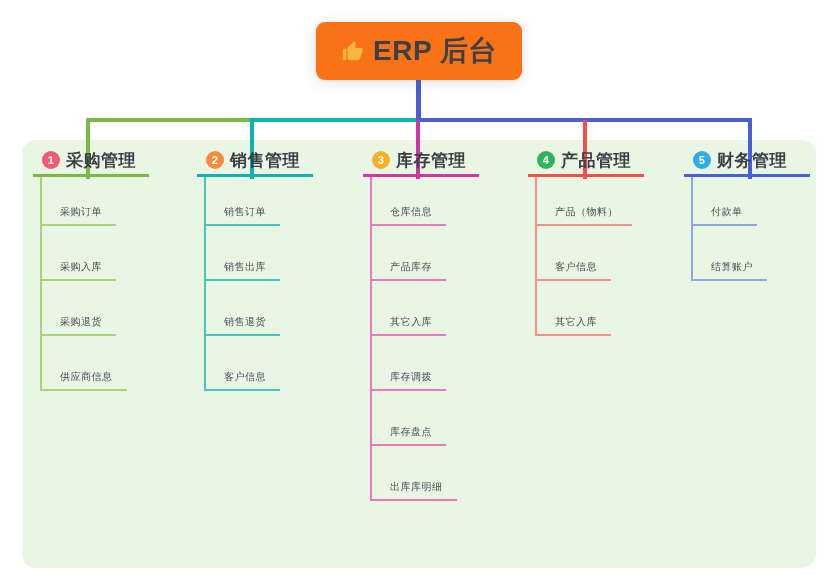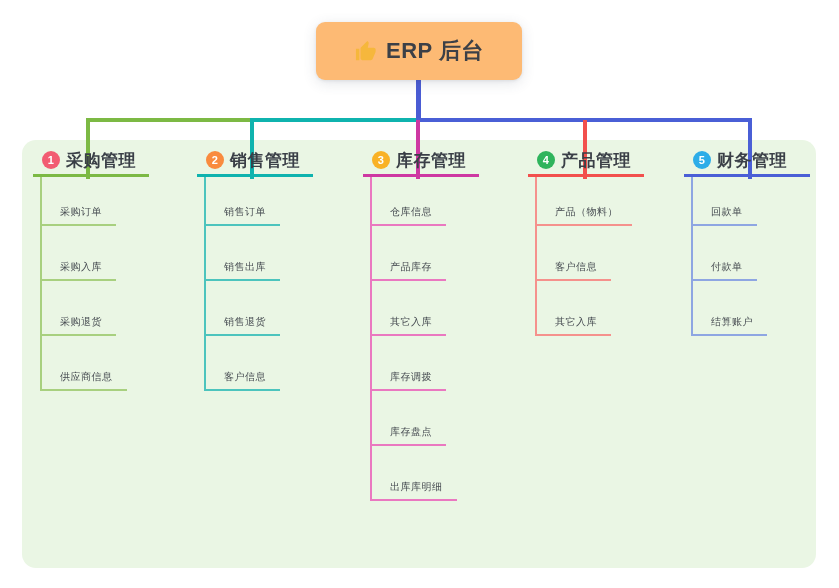--- a/index.html
+++ b/index.html
@@ -3,24 +3,24 @@
 <meta charset="utf-8">
 <style>
   html,body{margin:0;padding:0;background:#ffffff;}
   .stage{
     position:relative;width:839px;height:588px;overflow:hidden;
     font-family:"Liberation Sans","DejaVu Sans",sans-serif;background:#ffffff;
   }
   
   .root-node{
     position:absolute;left:316px;top:22px;width:206px;height:58px;
-    background:#fdba74;border-radius:9px;
+    background:#f97316;border-radius:9px;
     box-shadow:0 3px 14px rgba(60,70,90,.14), 0 1px 3px rgba(60,70,90,.10);
     display:flex;align-items:center;justify-content:center;gap:9px;
-    font-size:22px;font-weight:600;color:#3c4047;letter-spacing:.5px;
+    font-size:28px;font-weight:600;color:#3c4047;letter-spacing:.5px;
     z-index:3;cursor:default;
   }
   .root-node svg{display:block;}
   
   .line{position:absolute;z-index:1;}
   .trunk-v{left:416px;top:78px;width:5px;height:44px;}
   .seg-1{left:86px;top:118px;width:168px;height:4px;}
   .seg-2{left:250px;top:118px;width:170px;height:4px;}
   .seg-3{left:416px;top:118px;width:336px;height:4px;}
   .drop{top:120px;width:4px;height:59px;}
@@ -140,18 +140,17 @@
         <div class="child-row" style="border-bottom-color: rgb(245, 145, 140);">客户信息</div>
         <div class="child-row" style="border-bottom-color: rgb(245, 145, 140);">其它入库</div>
       </div>
   </div>
     <div class="branch branch-5">
     <div class="branch-header" style="border-bottom-color: rgb(74, 95, 214);">
       <span class="badge" style="background: rgb(45, 173, 232);">5</span>
       <span>财务管理</span>
     </div>
     <div class="branch-children" style="border-left-color: rgb(142, 166, 226);">
-        <div class="child-row" style="border-bottom-color: rgb(142, 166, 226);">回款单</div>
         <div class="child-row" style="border-bottom-color: rgb(142, 166, 226);">付款单</div>
         <div class="child-row" style="border-bottom-color: rgb(142, 166, 226);">结算账户</div>
       </div>
   </div>
   </div>
 
 </body></html>

